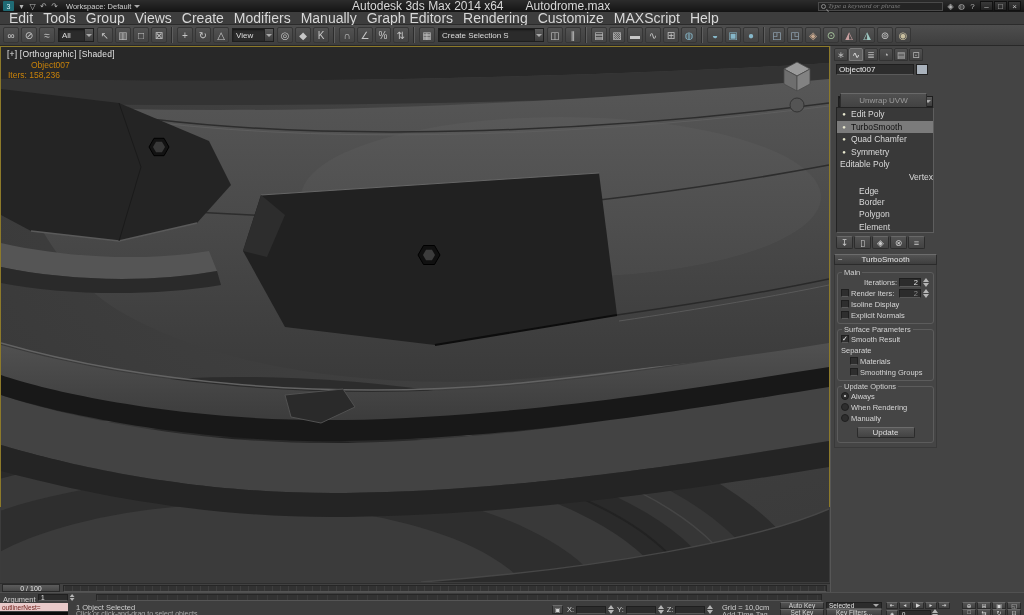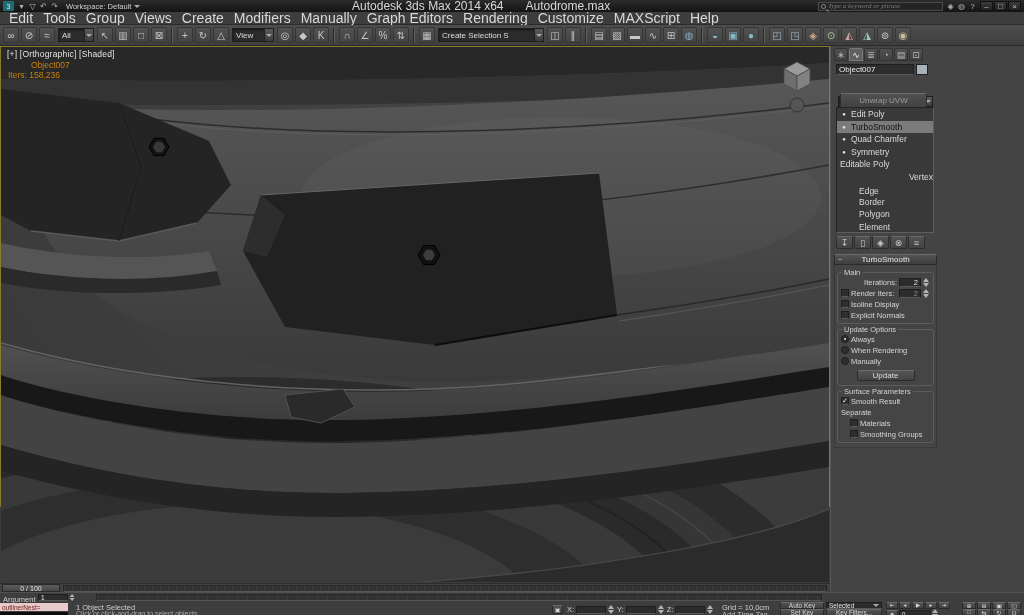--- a/index.html
+++ b/index.html
@@ -394,53 +394,53 @@
           <span class="cb"></span>
           <span>Isoline Display</span>
         </div>
         <div class="prow">
           <span class="cb"></span>
           <span>Explicit Normals</span>
         </div>
       </div>
 
       <div class="group">
-        <span class="group-legend">Update Options</span>
-        <div class="prow">
-          <span class="radio on"></span>
-          <span>Always</span>
-        </div>
-        <div class="prow">
-          <span class="radio"></span>
-          <span>When Rendering</span>
-        </div>
-        <div class="prow">
-          <span class="radio"></span>
-          <span>Manually</span>
-        </div>
-        <div class="update-btn">Update</div>
-      </div>
-
-      <div class="group">
         <span class="group-legend">Surface Parameters</span>
         <div class="prow">
           <span class="cb on"></span>
           <span>Smooth Result</span>
         </div>
         <div class="prow">
           <span>Separate</span>
         </div>
         <div class="prow ind">
           <span class="cb"></span>
           <span>Materials</span>
         </div>
         <div class="prow ind">
           <span class="cb"></span>
           <span>Smoothing Groups</span>
         </div>
+      </div>
+
+      <div class="group">
+        <span class="group-legend">Update Options</span>
+        <div class="prow">
+          <span class="radio on"></span>
+          <span>Always</span>
+        </div>
+        <div class="prow">
+          <span class="radio"></span>
+          <span>When Rendering</span>
+        </div>
+        <div class="prow">
+          <span class="radio"></span>
+          <span>Manually</span>
+        </div>
+        <div class="update-btn">Update</div>
       </div>
 
     </div>
   </div>
 </div>
 
 <div class="timebar">
   <div class="time-handle">0 / 100</div>
   <div class="time-track"></div>
 </div>

